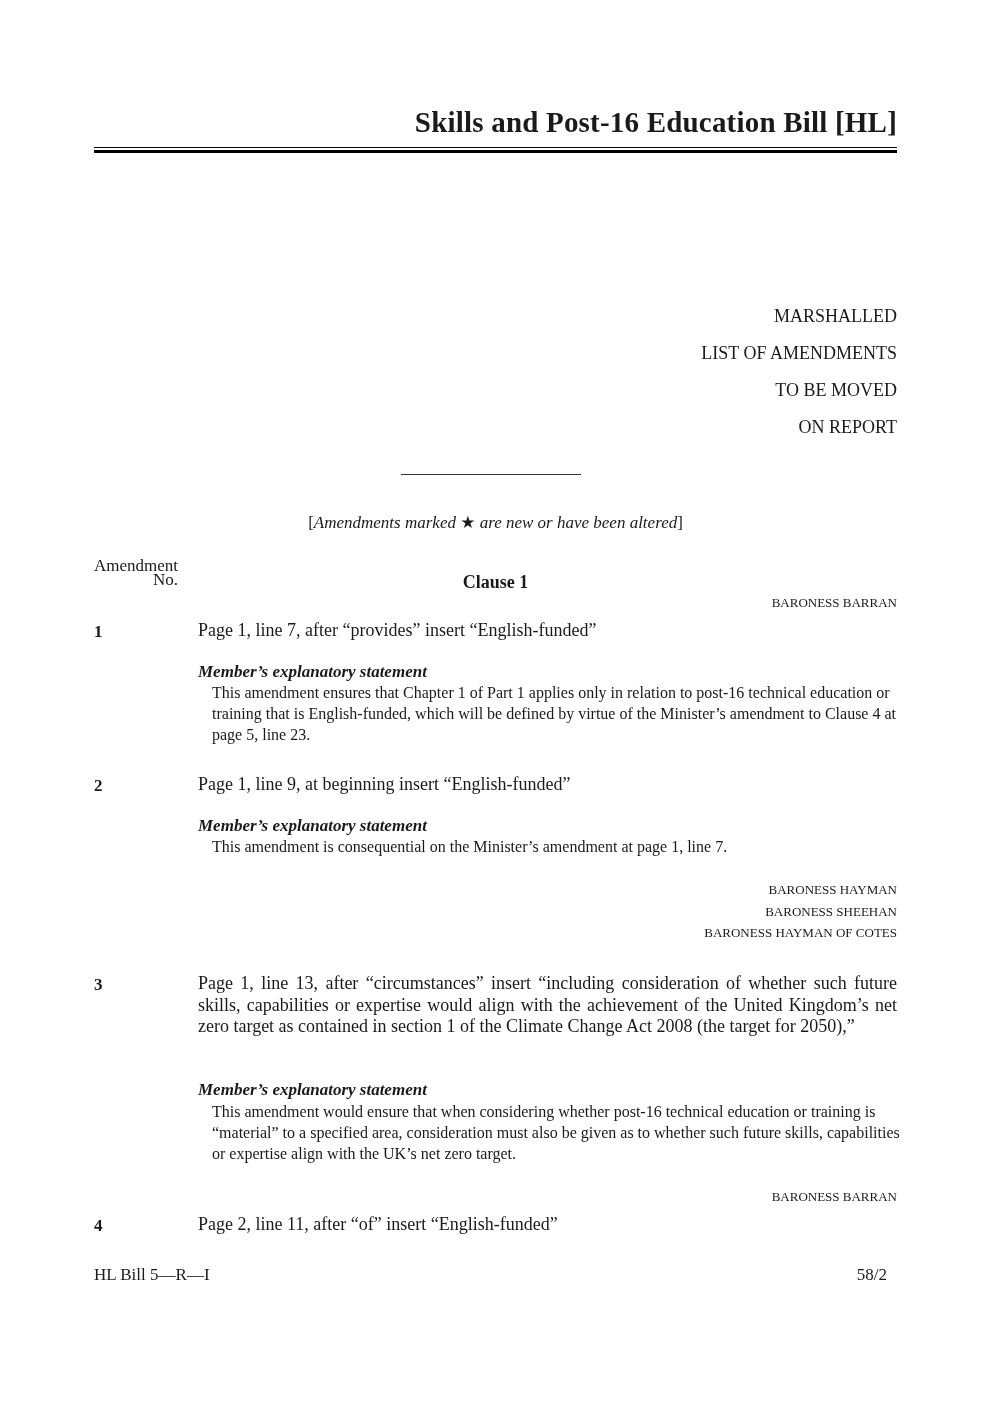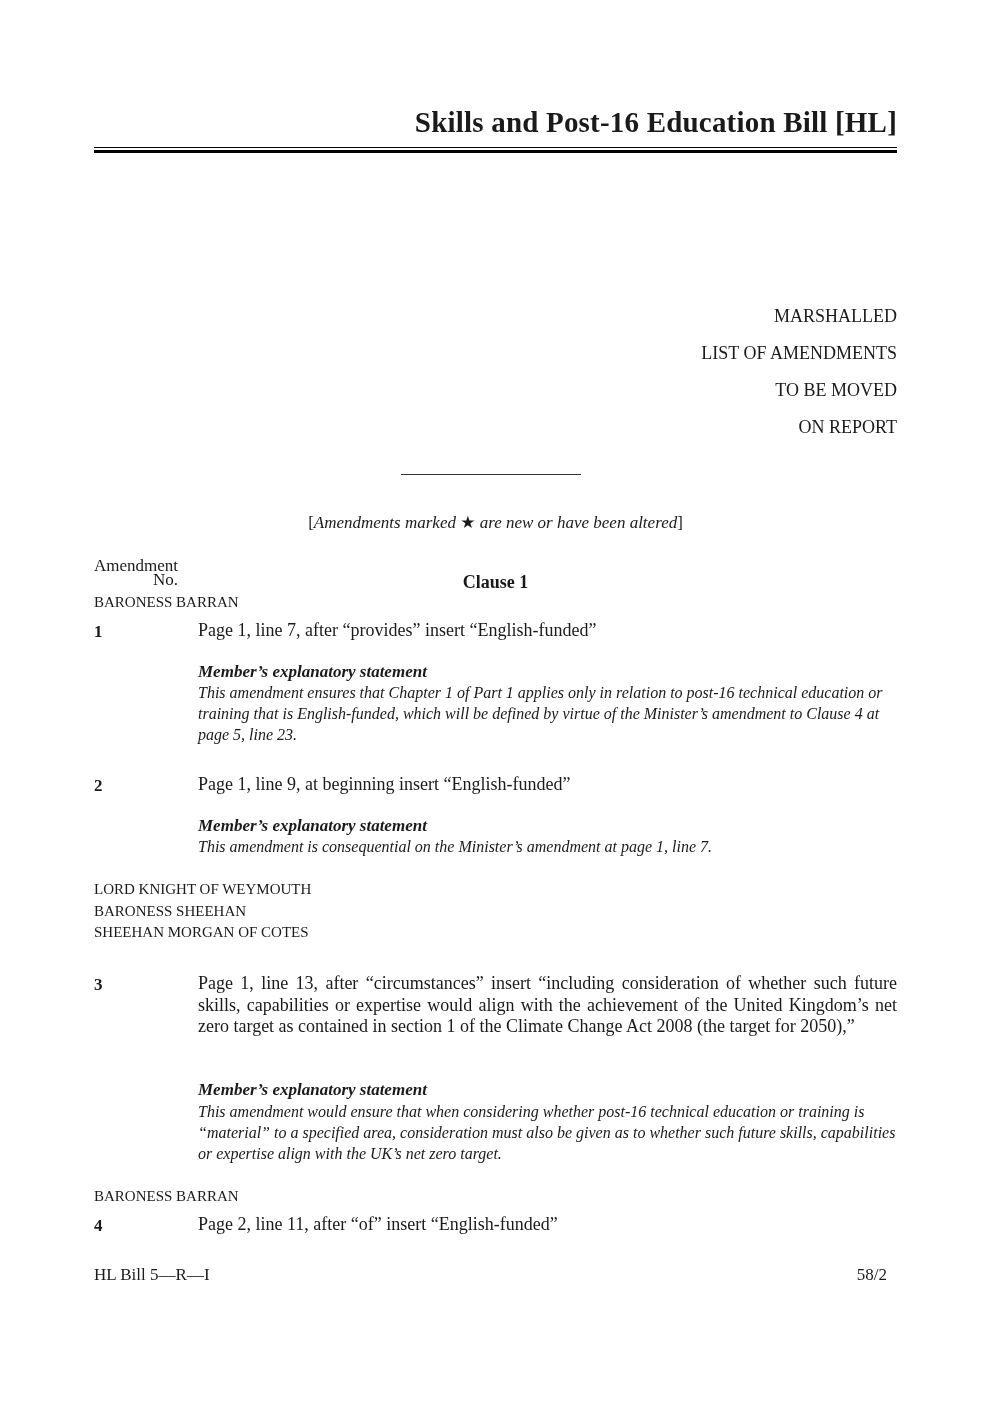--- a/index.html
+++ b/index.html
@@ -28,37 +28,37 @@
   .note i { font-style: italic; }
   .amd-head {
     left: 94px; top: 559px; font-family: "Liberation Serif", serif;
     font-weight: normal; font-size: 17px; line-height: 14px; text-align: right;
   }
   .clause {
     left: 94px; width: 803px; top: 572px; text-align: center;
     font-family: "Liberation Serif", serif; font-weight: bold; font-size: 18px;
   }
   .sponsor {
-    left: 94px; width: 803px; text-align: left;
-    font-family: "Liberation Serif", serif; font-size: 15px; line-height: 21.5px;
+    left: 94px; width: 803px; text-align: right;
+    font-family: "Liberation Serif", serif; font-size: 13px; line-height: 21.5px;
   }
   .num {
     left: 94px; font-family: "Liberation Serif", serif; font-weight: bold; font-size: 17px;
   }
   .text {
     left: 198px; width: 699px; font-family: "Liberation Serif", serif;
     font-size: 18px; line-height: 21.5px; text-align: justify;
   }
   .stmt-title {
     left: 198px; width: 699px; font-family: "Liberation Serif", serif;
     font-style: italic; font-weight: bold; font-size: 17px;
   }
   .stmt-body {
-    left: 198px; width: 699px; font-family: "Liberation Serif", serif;
-    font-style: italic; font-size: 16px; line-height: 21px;
+    left: 212px; width: 699px; font-family: "Liberation Serif", serif;
+    font-size: 16px; line-height: 21px;
   }
   .footer {
     font-family: "Liberation Serif", serif; font-size: 17px; top: 1265px;
   }
 </style>
 </head>
 <body>
 
 <div class="abs title">Skills and Post-16 Education Bill [HL]</div>
 <div class="abs rule-thin"></div>
@@ -84,23 +84,23 @@
 <div class="abs text" style="top:620px">Page 1, line 7, after “provides” insert “English-funded”</div>
 <div class="abs stmt-title" style="top:662px">Member’s explanatory statement</div>
 <div class="abs stmt-body" style="top:682px">This amendment ensures that Chapter 1 of Part 1 applies only in relation to post-16 technical education or training that is English-funded, which will be defined by virtue of the Minister’s amendment to Clause 4 at page 5, line 23.</div>
 
 <div class="abs num" style="top:776px">2</div>
 <div class="abs text" style="top:774px">Page 1, line 9, at beginning insert “English-funded”</div>
 <div class="abs stmt-title" style="top:816px">Member’s explanatory statement</div>
 <div class="abs stmt-body" style="top:836px">This amendment is consequential on the Minister’s amendment at page 1, line 7.</div>
 
 <div class="abs sponsor" style="top:879px">
-  <div>LORD KNIGHT OF WEYMOUTH</div>
+  <div>BARONESS HAYMAN</div>
   <div>BARONESS SHEEHAN</div>
-  <div>SHEEHAN MORGAN OF COTES</div>
+  <div>BARONESS HAYMAN OF COTES</div>
 </div>
 <div class="abs num" style="top:975px">3</div>
 <div class="abs text" style="top:973px">Page 1, line 13, after “circumstances” insert “including consideration of whether such future skills, capabilities or expertise would align with the achievement of the United Kingdom’s net zero target as contained in section 1 of the Climate Change Act 2008 (the target for 2050),”</div>
 <div class="abs stmt-title" style="top:1080px">Member’s explanatory statement</div>
 <div class="abs stmt-body" style="top:1101px">This amendment would ensure that when considering whether post-16 technical education or training is “material” to a specified area, consideration must also be given as to whether such future skills, capabilities or expertise align with the UK’s net zero target.</div>
 
 <div class="abs sponsor" style="top:1186px">BARONESS BARRAN</div>
 <div class="abs num" style="top:1216px">4</div>
 <div class="abs text" style="top:1214px">Page 2, line 11, after “of” insert “English-funded”</div>
 

